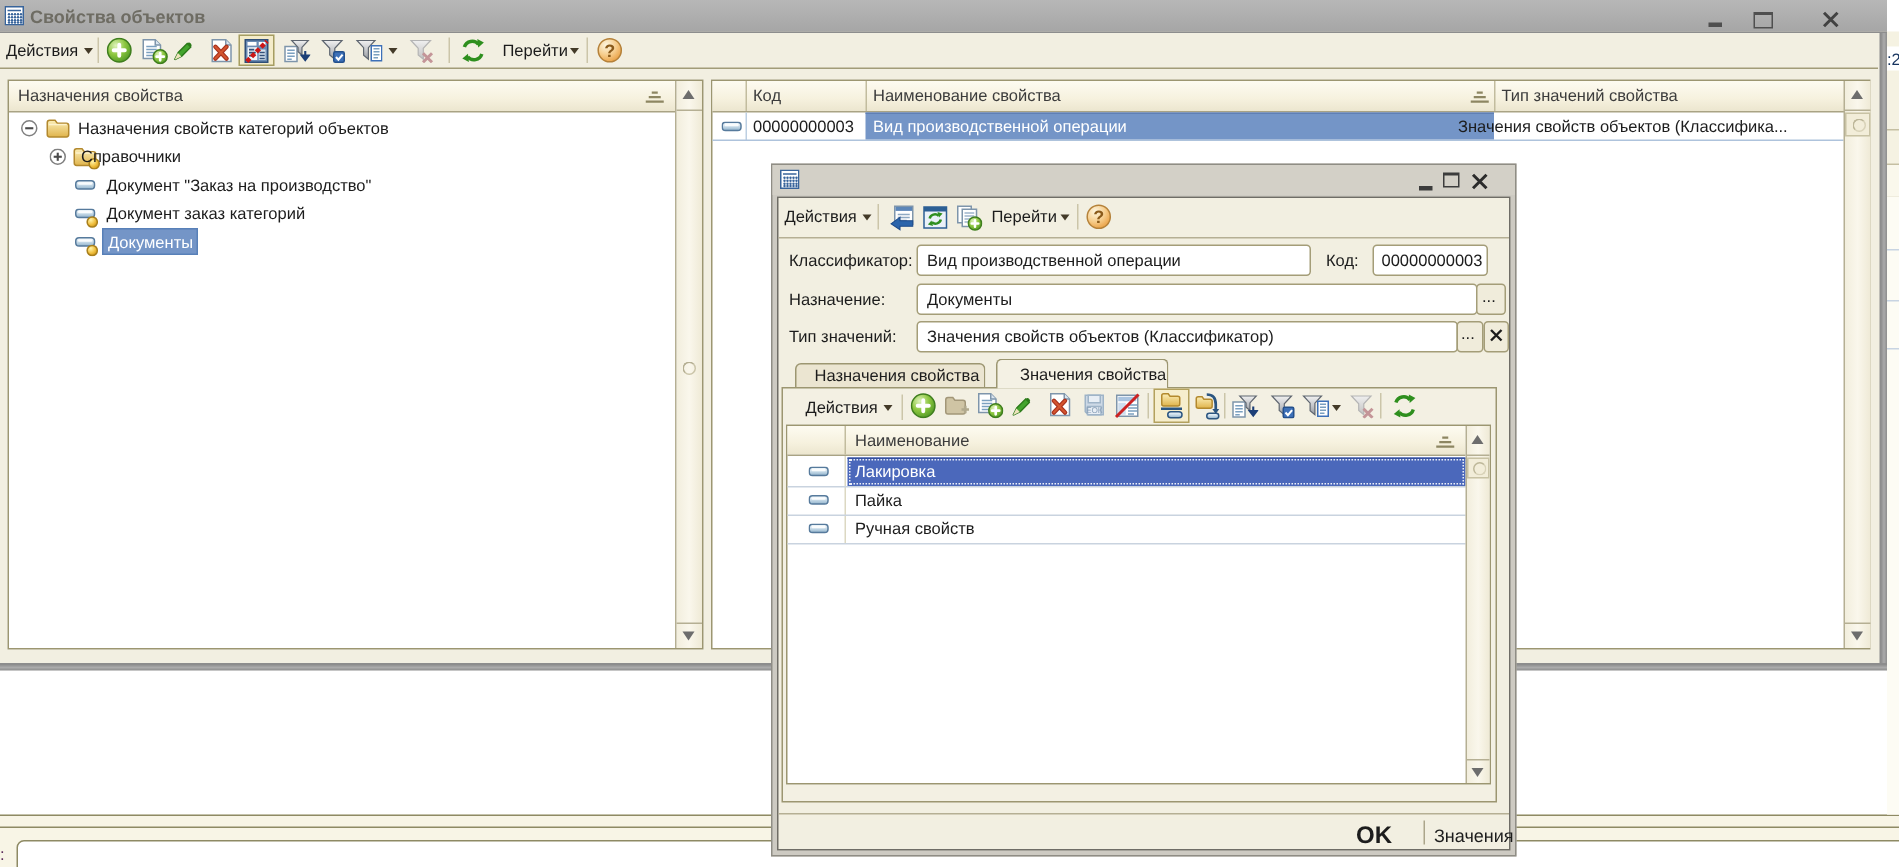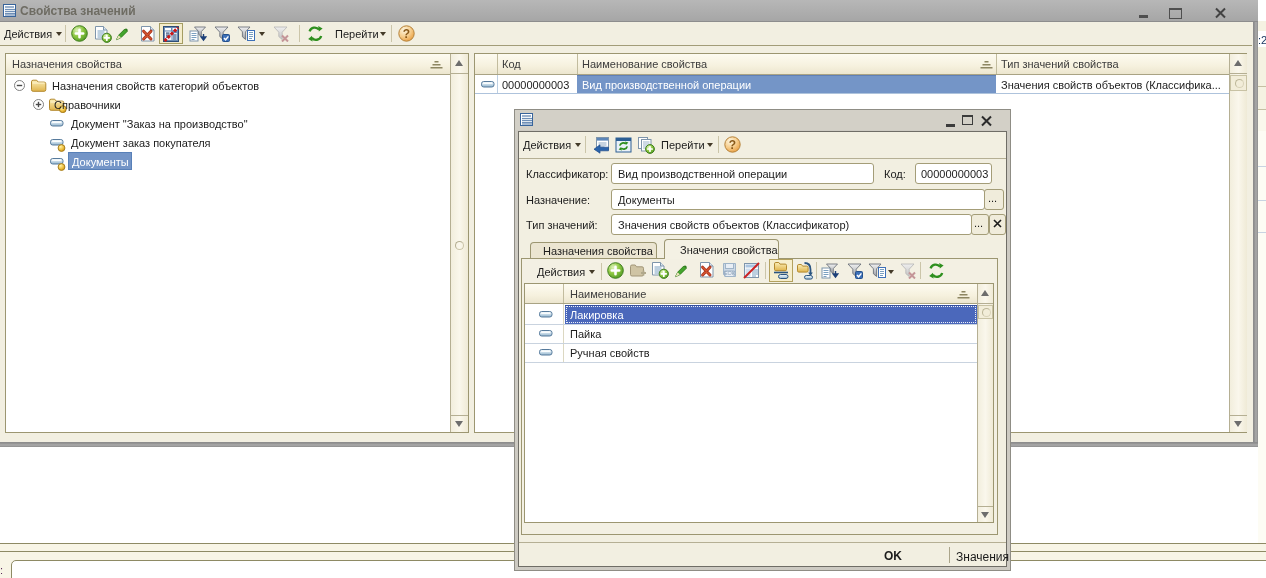--- a/index.html
+++ b/index.html
@@ -94,21 +94,21 @@
           <circle cx="9" cy="9.5" r=".8"></circle>
           <circle cx="11" cy="9.5" r=".8"></circle>
           <circle cx="3" cy="11" r=".8"></circle>
           <circle cx="5" cy="11" r=".8"></circle>
           <circle cx="7" cy="11" r=".8"></circle>
           <circle cx="9" cy="11" r=".8"></circle>
           <circle cx="11" cy="11" r=".8"></circle>
         </g>
       </svg>
     </div>
-<div class="t tb" style="left:20px;top:4px;font-size:12px;color:#6e6c63">Свойства значений</div>
+<div class="t tb" style="left:20px;top:4px;font-size:12px;color:#6e6c63">Свойства объектов</div>
 <div class="a" style="left:1139px;top:15px;width:9px;height:3px;background:#4f4f4f"></div>
 <div class="a" style="left:1169px;top:8px;width:13px;height:11px;border:1px solid #4f4f4f;border-top:2px solid #4f4f4f;box-sizing:border-box"></div>
 <div class="a" id="mw-x" style="left:1214px;top:7px">
       <svg width="13" height="12">
         <path d="M2 1.5 L11 10.5 M11 1.5 L2 10.5" stroke="#424242" stroke-width="2"></path>
       </svg>
     </div>
 
 <div class="a" style="left:1253px;top:22px;width:5px;height:424px;background:linear-gradient(90deg,#8d8d8d 1px,#ababab 3px,#8d8d8d 5px)"></div>
 <div class="a" style="left:0;top:442px;width:1258px;height:5px;background:linear-gradient(#8d8d8d 1px,#ababab 3px,#8d8d8d 5px)"></div>
@@ -279,21 +279,21 @@
       </svg>
     </div>
 <div class="t" style="left:71px;top:118px">Документ "Заказ на производство"</div>
 <div class="a" style="left:50px;top:139px">
       <svg width="17" height="13">
         <rect x="0.5" y="0.5" width="12.5" height="5.5" rx="2.2" fill="url(#gpill)" stroke="#567a9c"></rect>
         <rect x="2" y="1.5" width="9.5" height="1.6" rx="0.8" fill="#fdfefe" opacity=".9"></rect>
         <circle cx="11.5" cy="9" r="3.4" fill="url(#gball)" stroke="#a87f1c"></circle>
       </svg>
     </div>
-<div class="t" style="left:71px;top:137px">Документ заказ покупателя</div>
+<div class="t" style="left:71px;top:137px">Документ заказ категорий</div>
 <div class="a" style="left:68px;top:152px;width:64px;height:18px;background:#7495c7;border:1px solid #5880b8;box-sizing:border-box"></div>
 <div class="a" style="left:50px;top:158px">
       <svg width="17" height="13">
         <rect x="0.5" y="0.5" width="12.5" height="5.5" rx="2.2" fill="url(#gpill)" stroke="#567a9c"></rect>
         <rect x="2" y="1.5" width="9.5" height="1.6" rx="0.8" fill="#fdfefe" opacity=".9"></rect>
         <circle cx="11.5" cy="9" r="3.4" fill="url(#gball)" stroke="#a87f1c"></circle>
       </svg>
     </div>
 <div class="t" style="left:72px;top:156px;color:#fff">Документы</div>
 
@@ -319,21 +319,21 @@
 <div class="a" style="left:475px;top:93px;width:754px;height:1px;background:#aec3dc"></div>
 <div class="a" id="rowpill1" style="left:481px;top:81px">
       <svg width="14" height="7">
         <rect x="0.5" y="0.5" width="12.5" height="5.5" rx="2.2" fill="url(#gpill)" stroke="#567a9c"></rect>
         <rect x="2" y="1.5" width="9.5" height="1.6" rx="0.8" fill="#fdfefe" opacity=".9"></rect>
       </svg>
     </div>
 <div class="t" style="left:502px;top:79px">00000000003</div>
 <div class="a" style="left:577px;top:75px;width:419px;height:18px;background:#7495c7;border-top:1px solid #6080b5;box-sizing:border-box"></div>
 <div class="t" style="left:582px;top:79px;color:#fff">Вид производственной операции</div>
-<div class="t" style="left:1001px;top:79px">Значения свойств объектов (Классифика...</div>
+<div class="t" style="left:972px;top:79px">Значения свойств объектов (Классифика...</div>
 
 <div class="a sbt" style="left:1229px;top:54px;width:18px;height:378px;border-left:1px solid #b5af93;box-sizing:border-box"></div>
 <div class="a" style="left:1230px;top:54px;width:17px;height:20px;border-bottom:1px solid #b5af93;box-sizing:border-box"></div>
 <div class="a arr-u" style="left:1234px;top:60px"></div>
 <div class="a" style="left:1230px;top:75px;width:17px;height:16px;background:#f2edd9;border:1px solid #c8c2a4;box-sizing:border-box">
       <div style="position:absolute;left:4px;top:3px;width:7px;height:7px;border-radius:50%;border:1px solid #d8d2b8;border-top-color:#bdb799;border-left-color:#bdb799"></div>
     </div>
 <div class="a" style="left:1230px;top:415px;width:17px;height:17px;border-top:1px solid #b5af93;box-sizing:border-box"></div>
 <div class="a arr-d" style="left:1234px;top:421px"></div>
 
@@ -621,16 +621,16 @@
 <div class="a sbt" style="left:977px;top:284px;width:16px;height:238px;border-left:1px solid #b5af93;box-sizing:border-box"></div>
 <div class="a" style="left:978px;top:284px;width:15px;height:20px;border-bottom:1px solid #b5af93;box-sizing:border-box"></div>
 <div class="a arr-u" style="left:981px;top:290px"></div>
 <div class="a" style="left:978px;top:305px;width:15px;height:14px;background:#f2edd9;border:1px solid #c8c2a4;box-sizing:border-box">
       <div style="position:absolute;left:3px;top:2px;width:7px;height:7px;border-radius:50%;border:1px solid #d8d2b8;border-top-color:#bdb799;border-left-color:#bdb799"></div>
     </div>
 <div class="a" style="left:978px;top:506px;width:15px;height:16px;border-top:1px solid #b5af93;box-sizing:border-box"></div>
 <div class="a arr-d" style="left:981px;top:512px"></div>
 
 <div class="a" style="left:519px;top:542px;width:487px;height:1px;background:#b5af94"></div>
-<div class="t tb" style="left:884px;top:549px;font-size:12px">OK</div>
+<div class="t tb" style="left:904px;top:549px;font-size:16px">OK</div>
 <div class="a" style="left:949px;top:547px;width:1px;height:16px;background:#aba58a"></div>
 <div class="t" style="left:956px;top:550px;font-size:12px">Значения</div>
 
 </div>
 </body></html>

